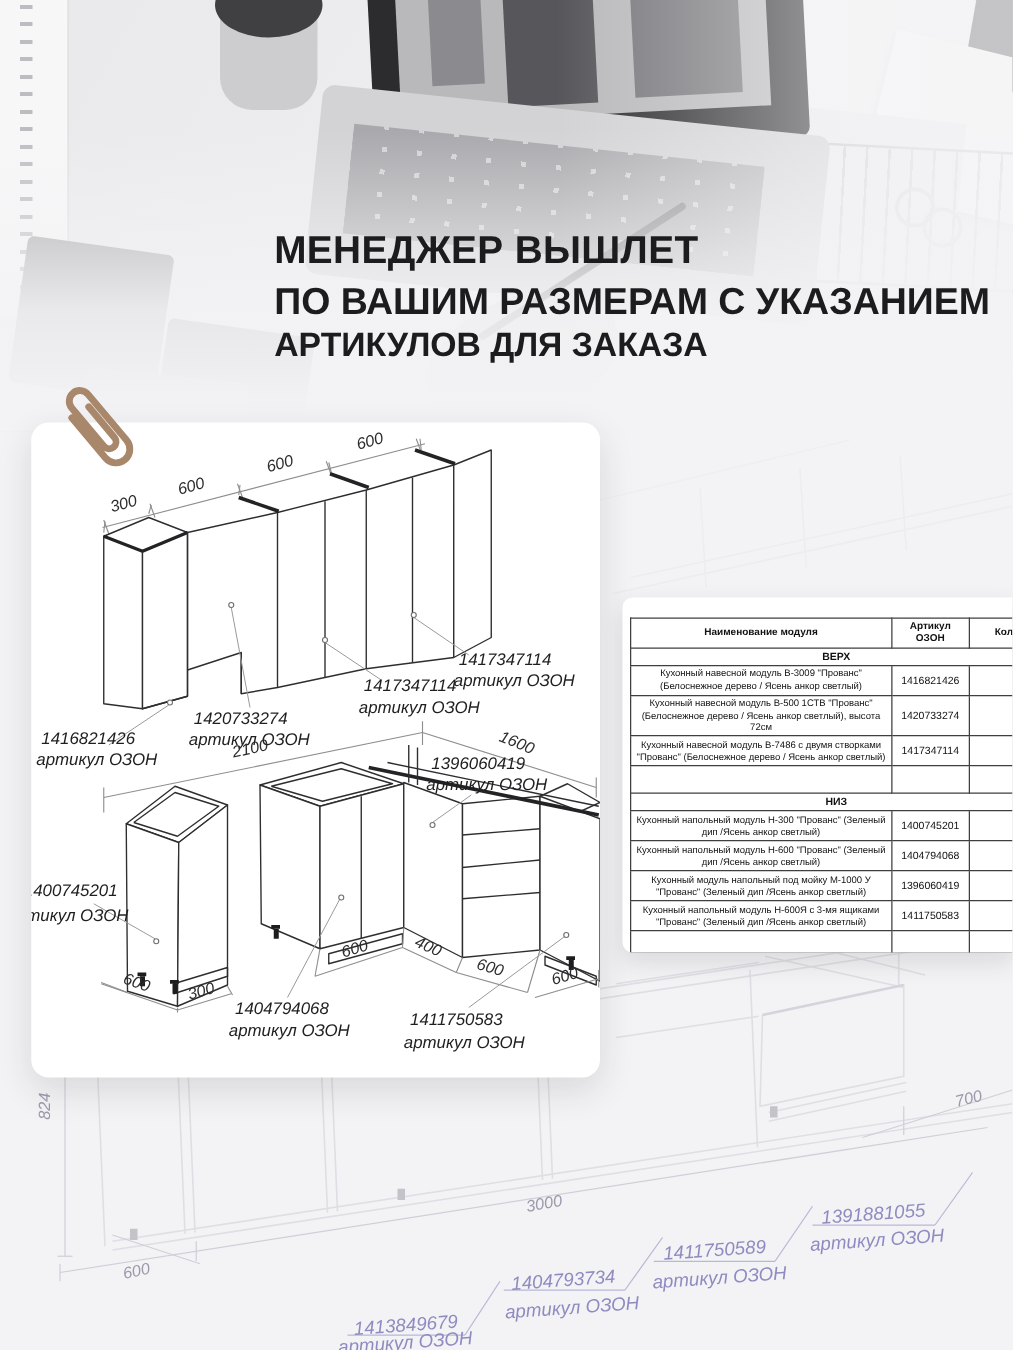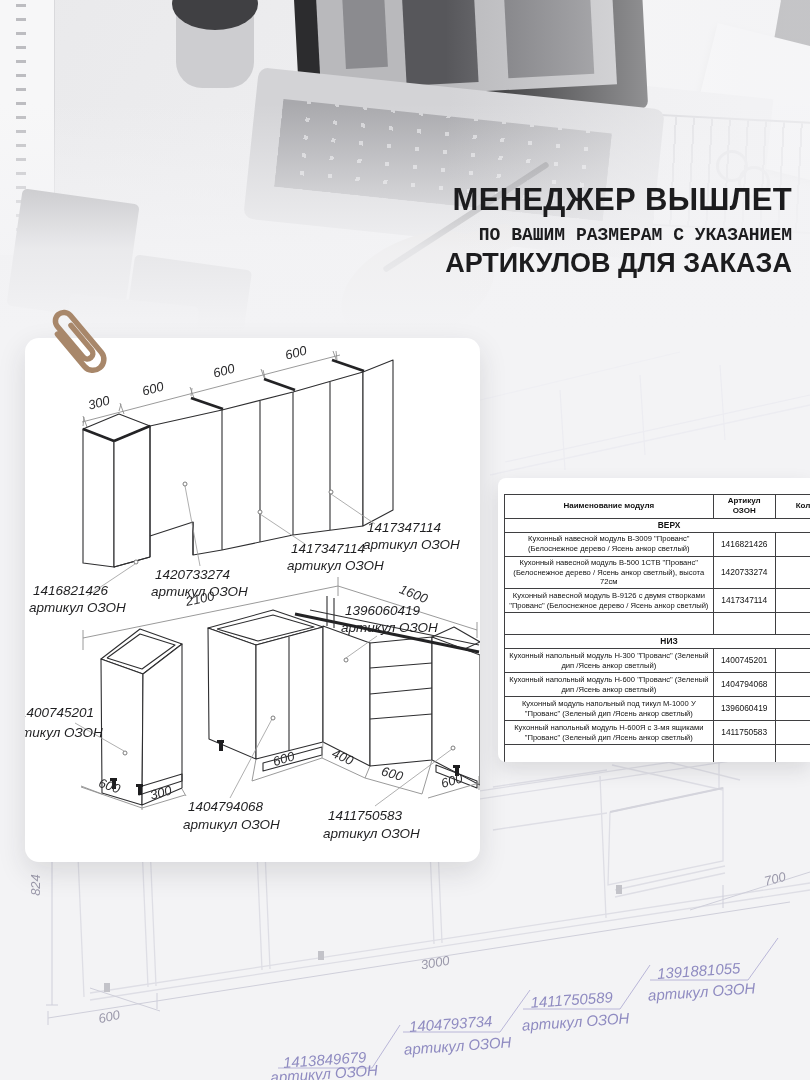--- a/index.html
+++ b/index.html
@@ -36,24 +36,24 @@
   .paper-c{left:636px;top:92px;width:132px;height:110px;background:#efeff1;transform:rotate(6deg);}
   .frame{left:742px;top:-26px;width:90px;height:96px;background:#3a3a3e;transform:rotate(8deg);}
   .basket{left:652px;top:118px;width:162px;height:108px;border:2px solid #c6c6cb;transform:rotate(3deg);
     background:repeating-linear-gradient(90deg,#cdcdd2 0 2px,transparent 2px 18px);}
   .ring1{left:716px;top:150px;width:26px;height:26px;border:3px solid #d2d2d6;border-radius:50%;}
   .ring2{left:738px;top:166px;width:26px;height:26px;border:3px solid #d2d2d6;border-radius:50%;}
   .photo-fade{left:0;top:0;width:810px;height:345px;
     background:linear-gradient(90deg,rgba(243,243,245,0) 55%,rgba(243,243,245,.75) 92%),
                linear-gradient(180deg,rgba(243,243,245,0) 30%,rgba(243,243,245,.88) 72%,#f3f3f5 96%);}
   
-  .headline{position:absolute;right:18px;top:183px;text-align:right;z-index:5;line-height:1.12;color:#1c1c1e;}
+  .headline{position:absolute;right:18px;top:183px;text-align:left;z-index:5;line-height:1.12;color:#1c1c1e;}
   .hl1{font-size:31px;font-weight:800;letter-spacing:.3px;}
   .hl2{font-size:35px;font-weight:800;margin-top:2px;letter-spacing:.3px;}
-  .hl3{font-size:18px;font-weight:800;margin-top:7px;font-family:Liberation Mono, monospace;}
+  .hl3{font-size:30px;font-weight:800;margin-top:7px;}
   .hl4{font-size:27px;font-weight:700;margin-top:3px;}
   
   .behind-sketch{position:absolute;left:480px;top:330px;z-index:1;}
   
   .card{position:absolute;left:25px;top:338px;width:455px;height:524px;background:#fff;
     border-radius:14px;box-shadow:0 10px 28px rgba(40,40,50,.13);z-index:3;overflow:hidden;}
   .clip{position:absolute;left:30px;top:294px;z-index:6;}
   
   .t-dim{font:italic 13px "Liberation Sans",sans-serif;fill:#2d2d2f;}
   .t-art{font:italic 13.5px "Liberation Sans",sans-serif;fill:#1f1f21;}
@@ -385,21 +385,21 @@
       <td>Кухонный навесной модуль В-3009 "Прованс" (Белоснежное дерево / Ясень анкор светлый)</td>
       <td class="num">1416821426</td>
       <td></td>
     </tr>
     <tr class="r">
       <td>Кухонный навесной модуль В-500 1СТВ "Прованс" (Белоснежное дерево / Ясень анкор светлый), высота 72см</td>
       <td class="num">1420733274</td>
       <td></td>
     </tr>
     <tr class="r">
-      <td>Кухонный навесной модуль В-9126 с двумя створками "Прованс" (Белоснежное дерево / Ясень анкор светлый)</td>
+      <td>Кухонный навесной модуль В-7486 с двумя створками "Прованс" (Белоснежное дерево / Ясень анкор светлый)</td>
       <td class="num">1417347114</td>
       <td></td>
     </tr>
     <tr class="re1">
           <td></td>
           <td></td>
           <td></td>
         </tr>
     <tr class="sec rs">
           <td colspan="3">НИЗ</td>
@@ -408,21 +408,21 @@
       <td>Кухонный напольный модуль Н-300 "Прованс" (Зеленый дип /Ясень анкор светлый)</td>
       <td class="num">1400745201</td>
       <td></td>
     </tr>
     <tr class="r">
       <td>Кухонный напольный модуль Н-600 "Прованс" (Зеленый дип /Ясень анкор светлый)</td>
       <td class="num">1404794068</td>
       <td></td>
     </tr>
     <tr class="r">
-      <td>Кухонный модуль напольный под тикул М-1000 У "Прованс" (Зеленый дип /Ясень анкор светлый)</td>
+      <td>Кухонный модуль напольный под мойку М-1000 У "Прованс" (Зеленый дип /Ясень анкор светлый)</td>
       <td class="num">1396060419</td>
       <td></td>
     </tr>
     <tr class="r">
       <td>Кухонный напольный модуль Н-600Я с 3-мя ящиками "Прованс" (Зеленый дип /Ясень анкор светлый)</td>
       <td class="num">1411750583</td>
       <td></td>
     </tr>
     <tr class="re2">
           <td></td>

